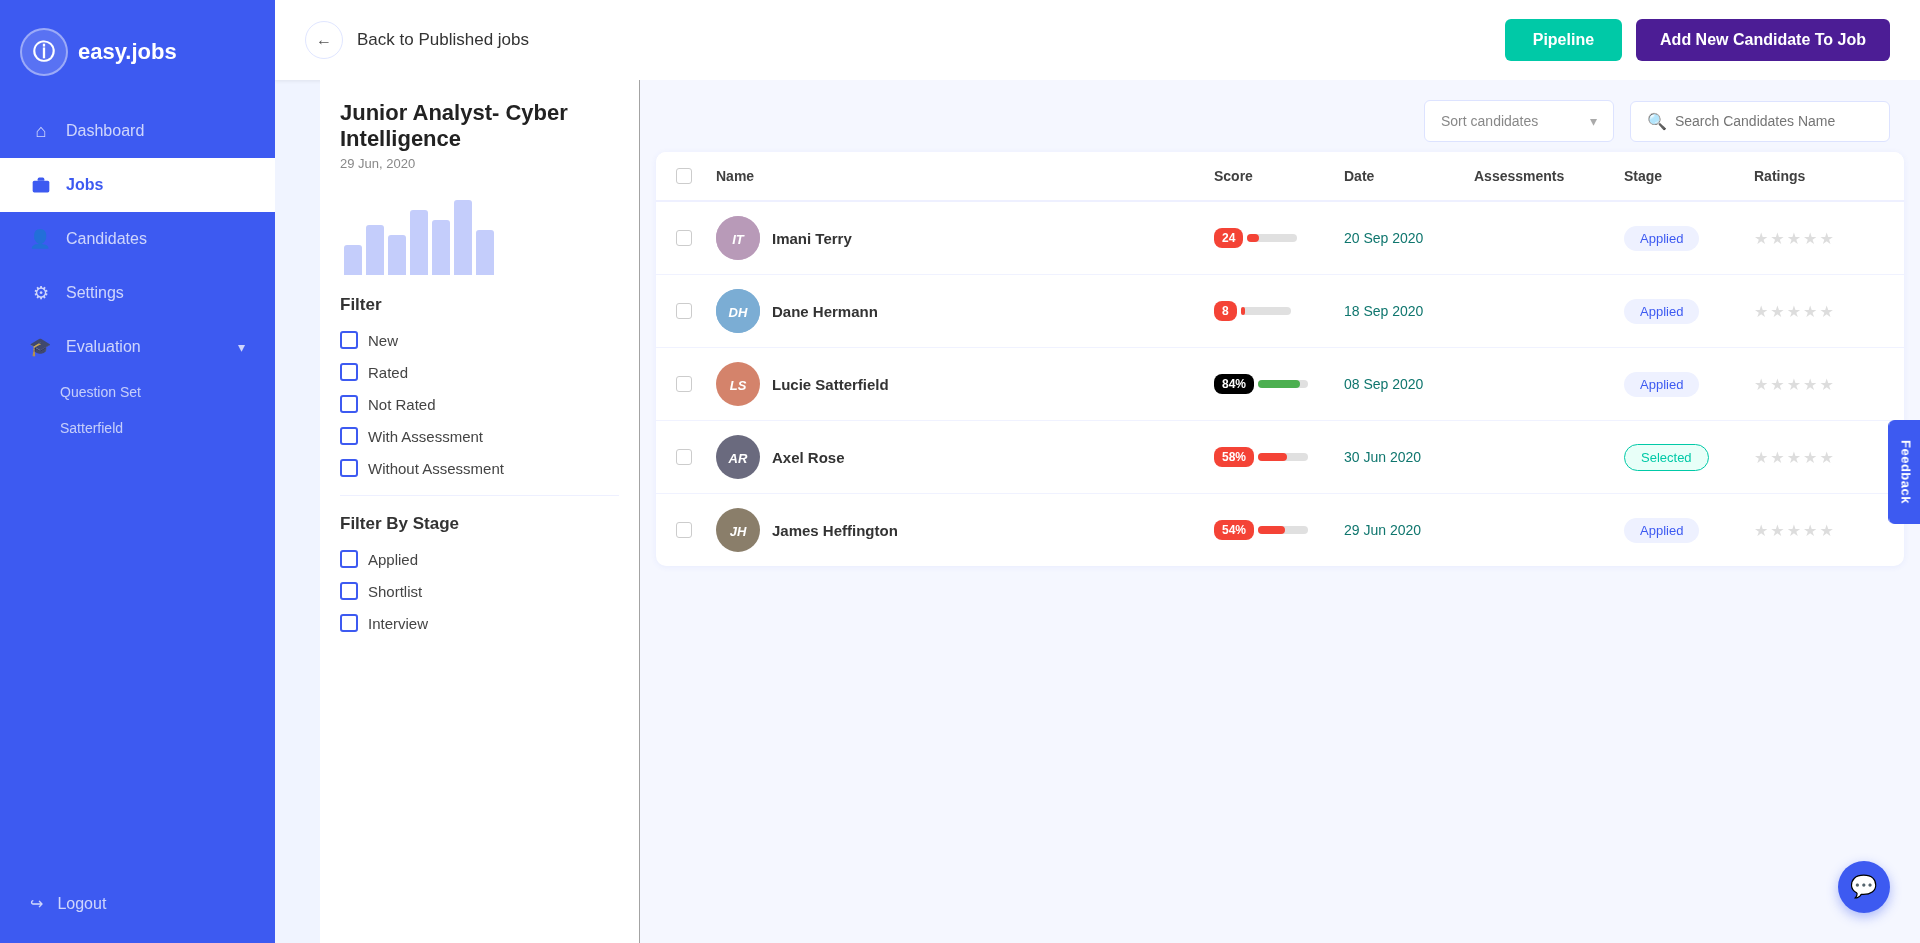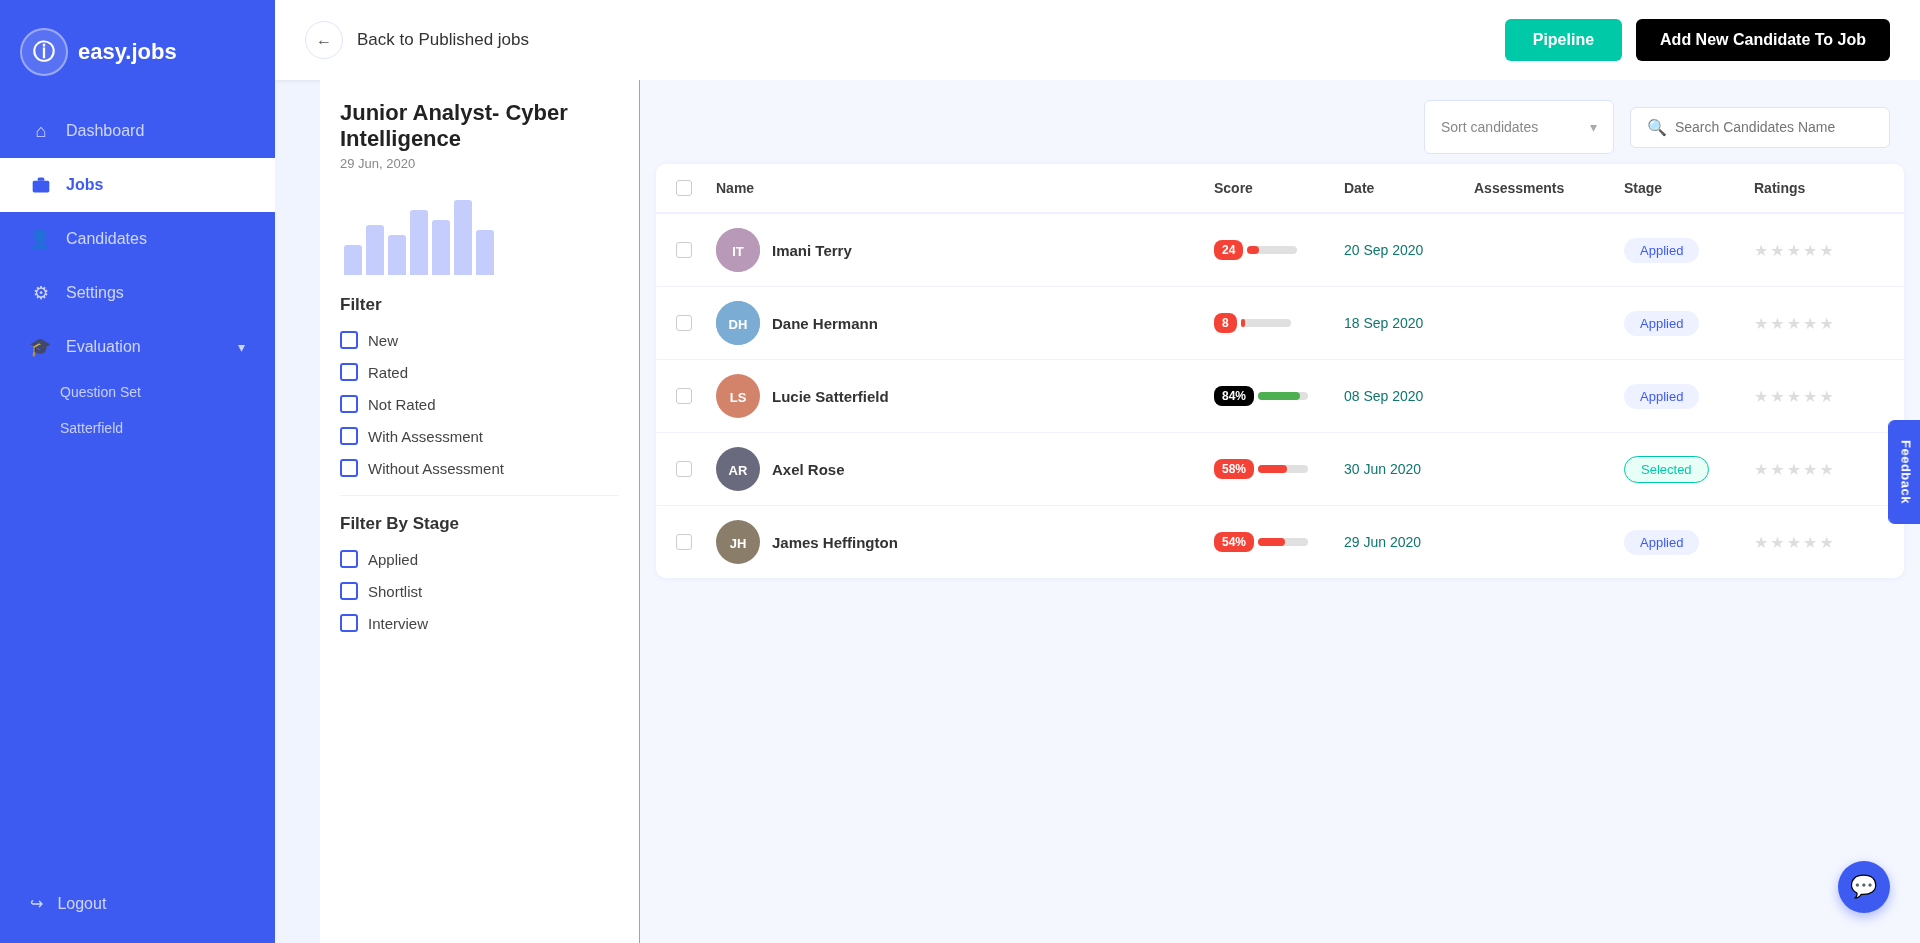--- a/index.html
+++ b/index.html
@@ -143,21 +143,21 @@
       background: #00c9a7;
       color: white;
       border: none;
       padding: 12px 28px;
       border-radius: 6px;
       font-size: 16px;
       font-weight: 600;
       cursor: pointer;
     }
     .btn-add-candidate {
-      background: #000000;
+      background: #4c1d95;
       color: white;
       border: none;
       padding: 12px 24px;
       border-radius: 6px;
       font-size: 16px;
       font-weight: 600;
       cursor: pointer;
     }
 
     
@@ -257,21 +257,21 @@
       gap: 16px;
       background: #f5f7ff;
     }
     .sort-dropdown {
       display: flex;
       align-items: center;
       gap: 8px;
       background: white;
       border: 1px solid #dde3ff;
       border-radius: 6px;
-      padding: 18px 16px;
+      padding: 12px 16px;
       cursor: pointer;
       font-size: 14px;
       color: #888;
       min-width: 190px;
     }
     .search-box {
       display: flex;
       align-items: center;
       gap: 8px;
       background: white;
@@ -320,20 +320,21 @@
     .table-row:last-child { border-bottom: none; }
     .candidate-info {
       display: flex;
       align-items: center;
       gap: 12px;
     }
     .avatar-img {
       width: 44px; height: 44px; border-radius: 50%;
       display: flex; align-items: center; justify-content: center;
       font-size: 20px;
+      font-style: italic;
     }
     .candidate-name {
       font-size: 15px;
       font-weight: 600;
       color: #333;
     }
     .score-badge {
       display: flex;
       align-items: center;
       gap: 4px;

